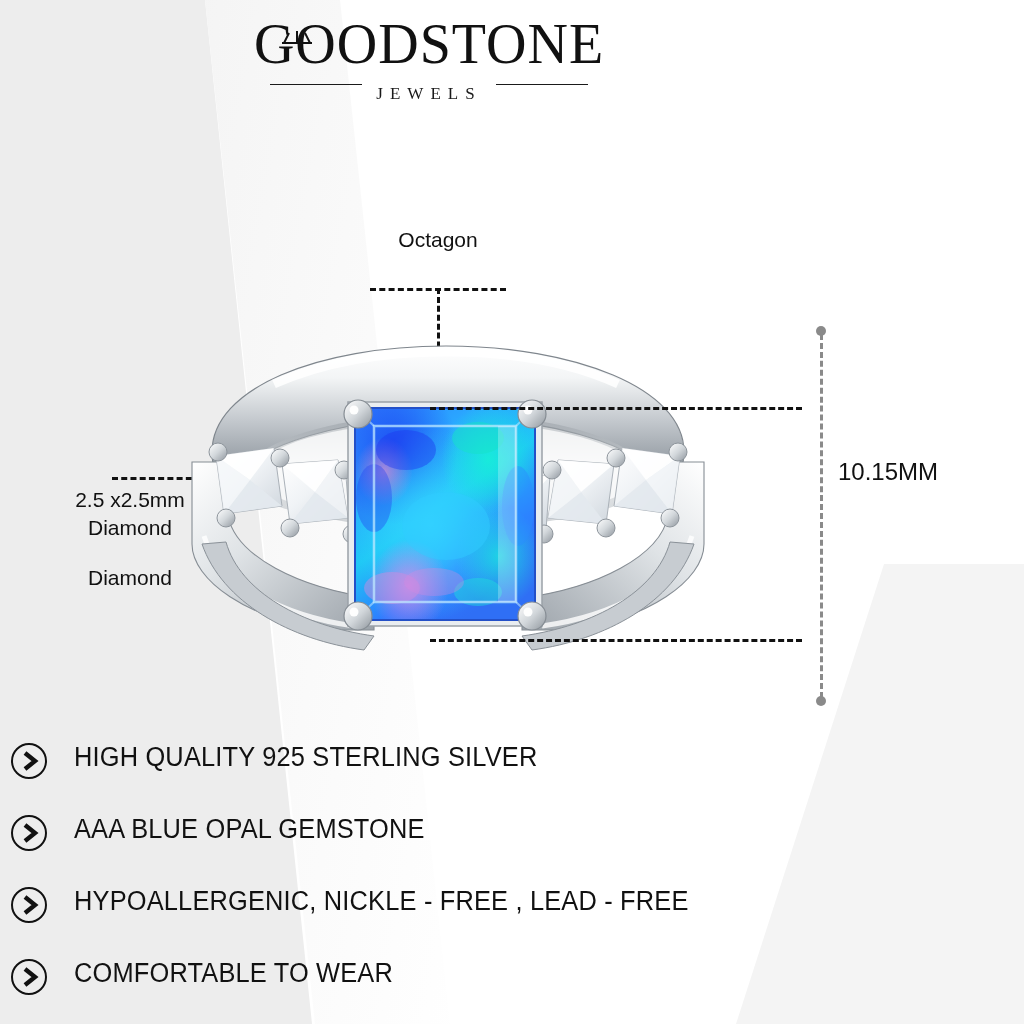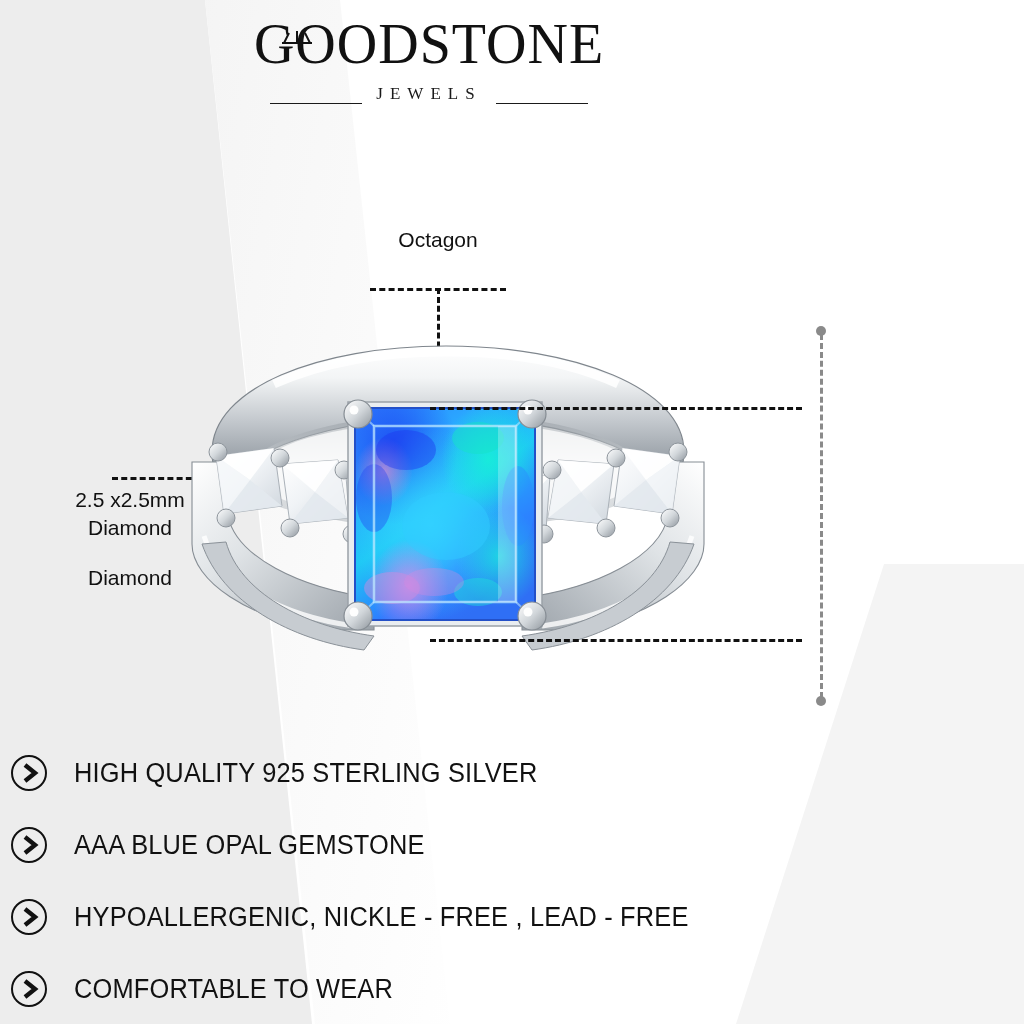--- a/index.html
+++ b/index.html
@@ -34,21 +34,21 @@
   .logo-wrap{position:absolute;left:0;top:14px;width:858px;text-align:center;}
   .logo-word{
     font-family:"Liberation Serif", serif;
     font-size:56px;letter-spacing:1px;color:#111;
     line-height:60px;font-weight:400;position:relative;display:inline-block;
   }
   .crown{
     position:absolute;left:26px;top:-16px;width:34px;height:18px;
   }
   .logo-sub{
-    margin-top:10px;display:flex;align-items:flex-end;justify-content:center;gap:14px;
+    margin-top:10px;display:flex;align-items:flex-start;justify-content:center;gap:14px;
   }
   .rule{height:1px;background:#1a1a1a;width:92px;display:block;}
   .jewels{
     font-family:"Liberation Serif", serif;
     font-size:17px;letter-spacing:7px;color:#1a1a1a;
   }
 
   
   .anno{position:absolute;color:#111;font-size:21px;line-height:28px;text-align:center;}
   #anno-octagon{left:338px;top:226px;width:200px;}
@@ -74,21 +74,21 @@
     background:#8a8a8a;
   }
 
   
   #ring{position:absolute;left:178px;top:330px;width:540px;height:340px;}
   #ring svg{display:block;}
 
   
   .bullets{position:absolute;left:0;top:742px;width:1024px;}
   .bullet-row{
-    display:flex;align-items:center;height:62px;margin-bottom:10px;
+    display:flex;align-items:flex-start;height:62px;margin-bottom:10px;
   }
   .bullet-icon{
     width:38px;height:38px;margin-left:10px;margin-right:26px;flex:0 0 38px;
   }
   .bullet-text{
     font-size:27px;color:#111;letter-spacing:.2px;white-space:nowrap;
     transform:scaleX(.94);transform-origin:left center;
   }
 </style>
 </head>
@@ -326,20 +326,21 @@
   </div>
 
   <div class="dash-h" style="left:430px;top:407px;width:372px;"></div>
   <div class="dash-h" style="left:430px;top:639px;width:372px;"></div>
 
   <div class="dim-line">
     <div class="dim-dot" style="top:0;"></div>
     <div class="dim-stem"></div>
     <div class="dim-dot" style="top:370px;"></div>
   </div>
+  <div class="anno" id="anno-height">10.15MM</div>
 
   <div class="bullets">
 
     <div class="bullet-row">
       <span class="bullet-icon">
         <svg viewBox="0 0 38 38" width="38" height="38">
           <circle cx="19" cy="19" r="17" fill="none" stroke="#111" stroke-width="2"></circle>
           <path d="M15 11 L25 19 L15 27" fill="none" stroke="#111" stroke-width="4.4" stroke-linecap="butt" stroke-linejoin="miter"></path>
         </svg>
       </span>

